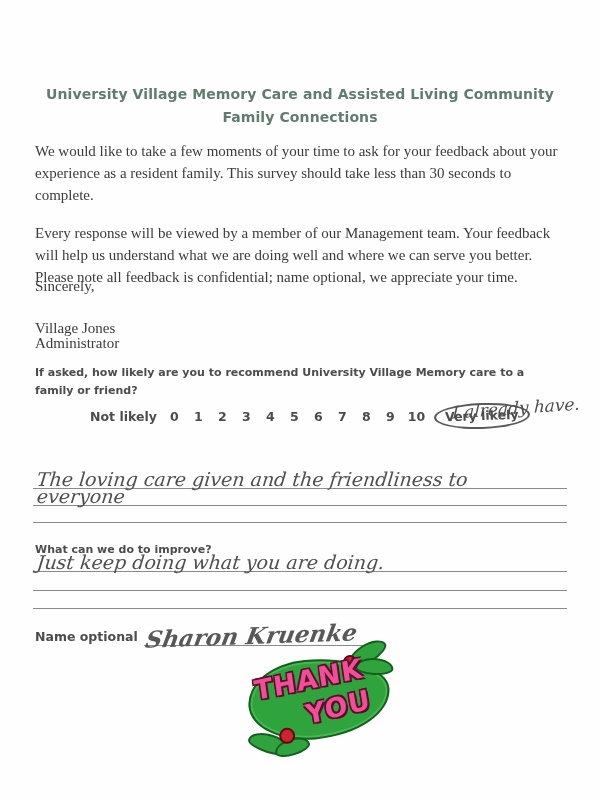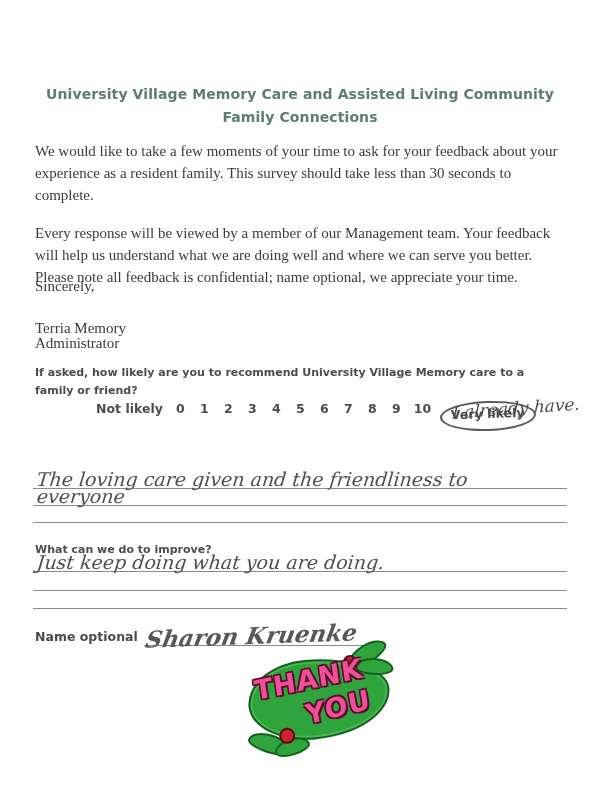--- a/index.html
+++ b/index.html
@@ -36,22 +36,22 @@
     position:absolute;left:35px;width:525px;
     font-family:"DejaVu Sans",sans-serif;font-size:11px;font-weight:600;
     color:#4c4c4c;line-height:1.6;
   }
   .q-recommend{top:364px;}
   .q-like{top:441px;}
   .q-improve{top:541px;}
 
   
   .scale-row{
-    position:absolute;left:96px;top:401px;height:30px;
-    display:flex;gap:11px;
+    position:absolute;left:90px;top:401px;height:30px;
+    display:flex;align-items:center;gap:11px;
     font-family:"DejaVu Sans",sans-serif;font-size:12.5px;font-weight:600;color:#4c4c4c;
   }
   .scale-num{width:13px;text-align:center;}
   .very-likely{
     border:2px solid #5a5a5a;border-radius:50%;
     padding:3px 9px 4px 9px;margin-left:2px;
     transform:rotate(-2deg);white-space:nowrap;
   }
 
   
@@ -130,21 +130,21 @@
 
 <div class="page">
 
   <div class="title title-1">University Village Memory Care and Assisted Living Community</div>
   <div class="title title-2">Family Connections</div>
 
   <div class="para p1">We would like to take a few moments of your time to ask for your feedback about your experience as a resident family. This survey should take less than 30 seconds to complete.</div>
   <div class="para p3">Every response will be viewed by a member of our Management team. Your feedback will help us understand what we are doing well and where we can serve you better. Please note all feedback is confidential; name optional, we appreciate your time.</div>
 
   <div class="para sincerely">Sincerely,</div>
-  <div class="para sig-name">Terria Memory</div>
+  <div class="para sig-name">Village Jones</div>
   <div class="para sig-role">Administrator</div>
 
   <div class="question q-recommend">If asked, how likely are you to recommend University Village Memory care to a family or friend?</div>
 
   <div class="scale-row">
     <span>Not likely</span>
     <span class="scale-num">0</span>
     <span class="scale-num">1</span>
     <span class="scale-num">2</span>
     <span class="scale-num">3</span>

